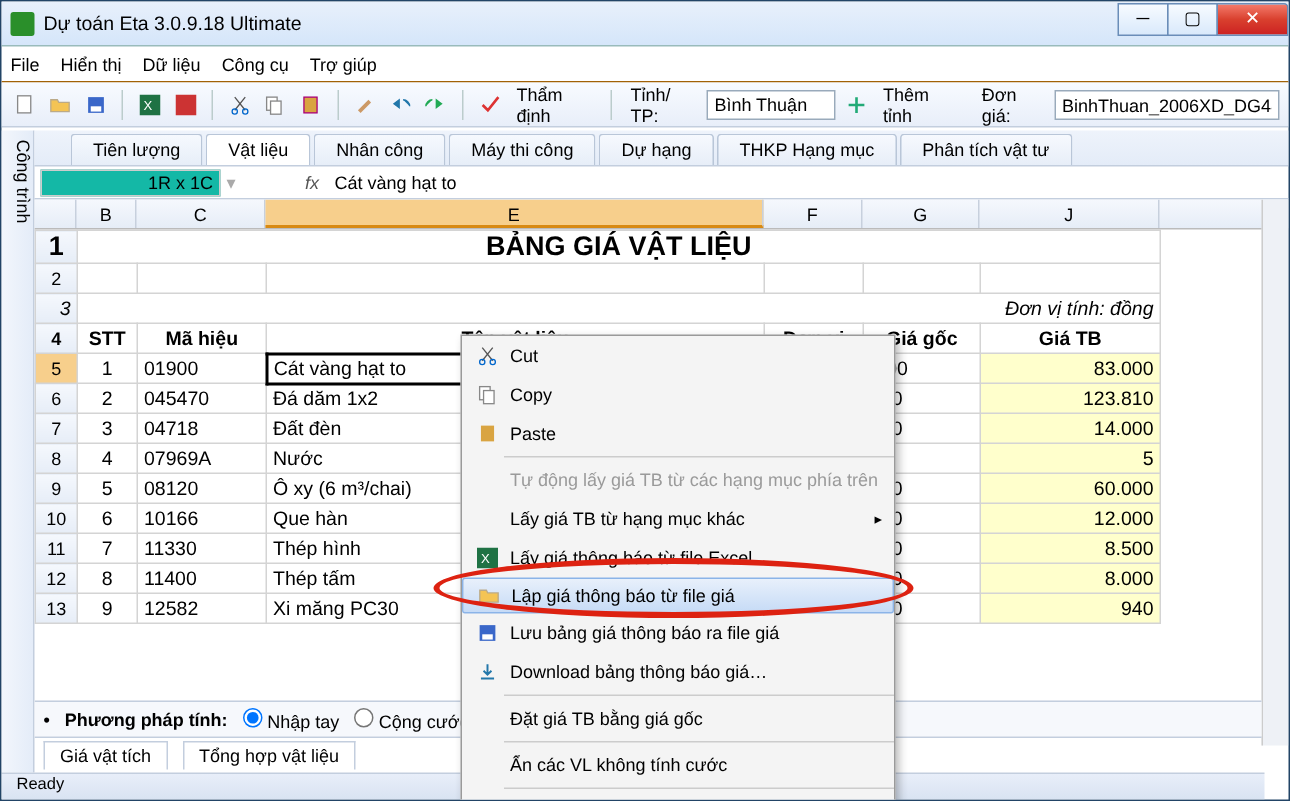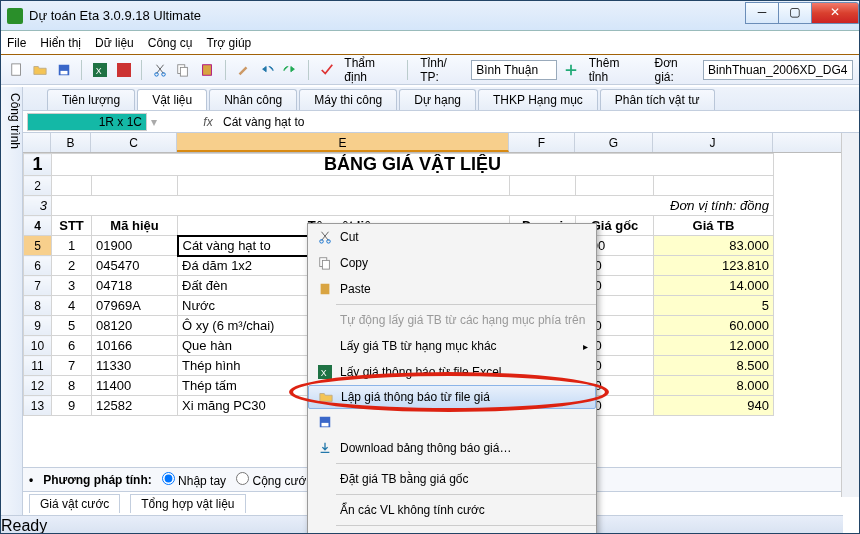--- a/index.html
+++ b/index.html
@@ -39,21 +39,21 @@
   .rh.sel{background:#f7cf8c}
   .title-row td{font-weight:bold;font-size:18px;text-align:center;border:none}
   .unit-row td{text-align:right;font-style:italic;font-size:13px;border:none}
   .hdr td{font-weight:bold;text-align:center;border:1px solid #000}
   .price{background:#ffffcc;text-align:right}
   .num{}
   .cellsel{border:2px solid #000 !important;background:#fff}
   .vscroll{position:absolute;top:0;right:0;bottom:18px;width:18px;background:#eef1f6;border-left:1px solid #ccc}
   .btabs{height:24px;display:flex;align-items:center;font-size:12px;gap:10px;padding-left:6px;border-top:1px solid #c3cede}
   .btab{padding:2px 10px;border:1px solid #c3cede;background:#fff;border-bottom:none}
-  .status{position:absolute;left:0;right:16px;bottom:0;height:18px;background:linear-gradient(#e8eef9,#d9e3f2);font-size:16px;padding:1px 0;border-top:1px solid #c3cede}
+  .status{position:absolute;left:0;right:16px;bottom:0;height:18px;background:linear-gradient(#e8eef9,#d9e3f2);font-size:11px;padding:1px 10px;border-top:1px solid #c3cede}
   
   .ctx{position:absolute;left:306px;top:222px;width:290px;background:#f4f4f4;border:1px solid #9a9a9a;box-shadow:2px 3px 6px rgba(0,0,0,.3);font-size:12px;z-index:10}
   .ctx .row{display:flex;align-items:center;height:26px;padding:0 6px;position:relative}
   .ctx .row.sel{background:linear-gradient(#e8f0fb,#c6dbf6);border:1px solid #8bb4e8;border-radius:2px;height:24px}
   .ctx .ico{width:22px;display:flex;align-items:center;justify-content:center}
   .ctx .ico svg{width:14px;height:14px}
   .ctx .lbl{flex:1;padding-left:4px}
   .ctx .row.dis{color:#9a9a9a}
   .ctx hr{border:none;border-top:1px solid #ccc;margin:2px 0 2px 28px}
   .ctx .sub::after{content:"▸";position:absolute;right:8px;font-size:10px}
@@ -309,21 +309,21 @@
         </table>
       </div>
       <div class="vscroll"></div>
       <div class="btabs" style="position:absolute;bottom:24px;left:0;right:18px;background:#f6f8fc;border-top:1px solid #c3cede">
         <span style="font-weight:bold">•</span>
         <b>Phương pháp tính:</b>
         <label><input type="radio" checked="" style=""> <span>Nhập tay</span></label>
         <label><input type="radio" style=""> <span>Cộng cước VC</span></label>
       </div>
       <div class="btabs" style="position:absolute;bottom:0;left:0;right:18px">
-        <div class="btab" style="background:#fff">Giá vật cước</div>
+        <div class="btab" style="background:#fff">Giá vật tích</div>
         <div class="btab">Tổng hợp vật liệu</div>
       </div>
     </div>
   </div>
 </div>
 
 <div class="status">Ready</div>
 
 <div class="ctx">
   <div class="row">
@@ -379,20 +379,21 @@
       </span>
       <span class="lbl">Lập giá thông báo từ file giá</span>
     </div>
   <div class="row">
       <span class="ico">
         <svg viewBox="0 0 16 16">
           <rect x="2" y="2" width="12" height="12" fill="#3a67c9"></rect>
           <rect x="4" y="9" width="8" height="4" fill="#fff"></rect>
         </svg>
       </span>
+      <span class="lbl">Lưu bảng giá thông báo ra file giá</span>
     </div>
   <div class="row">
       <span class="ico">
         <svg viewBox="0 0 16 16">
           <path d="M8 2v8m-3-3l3 3 3-3M3 13h10" stroke="#27a" fill="none" stroke-width="1.5"></path>
         </svg>
       </span>
       <span class="lbl">Download bảng thông báo giá…</span>
     </div>
   <hr>

